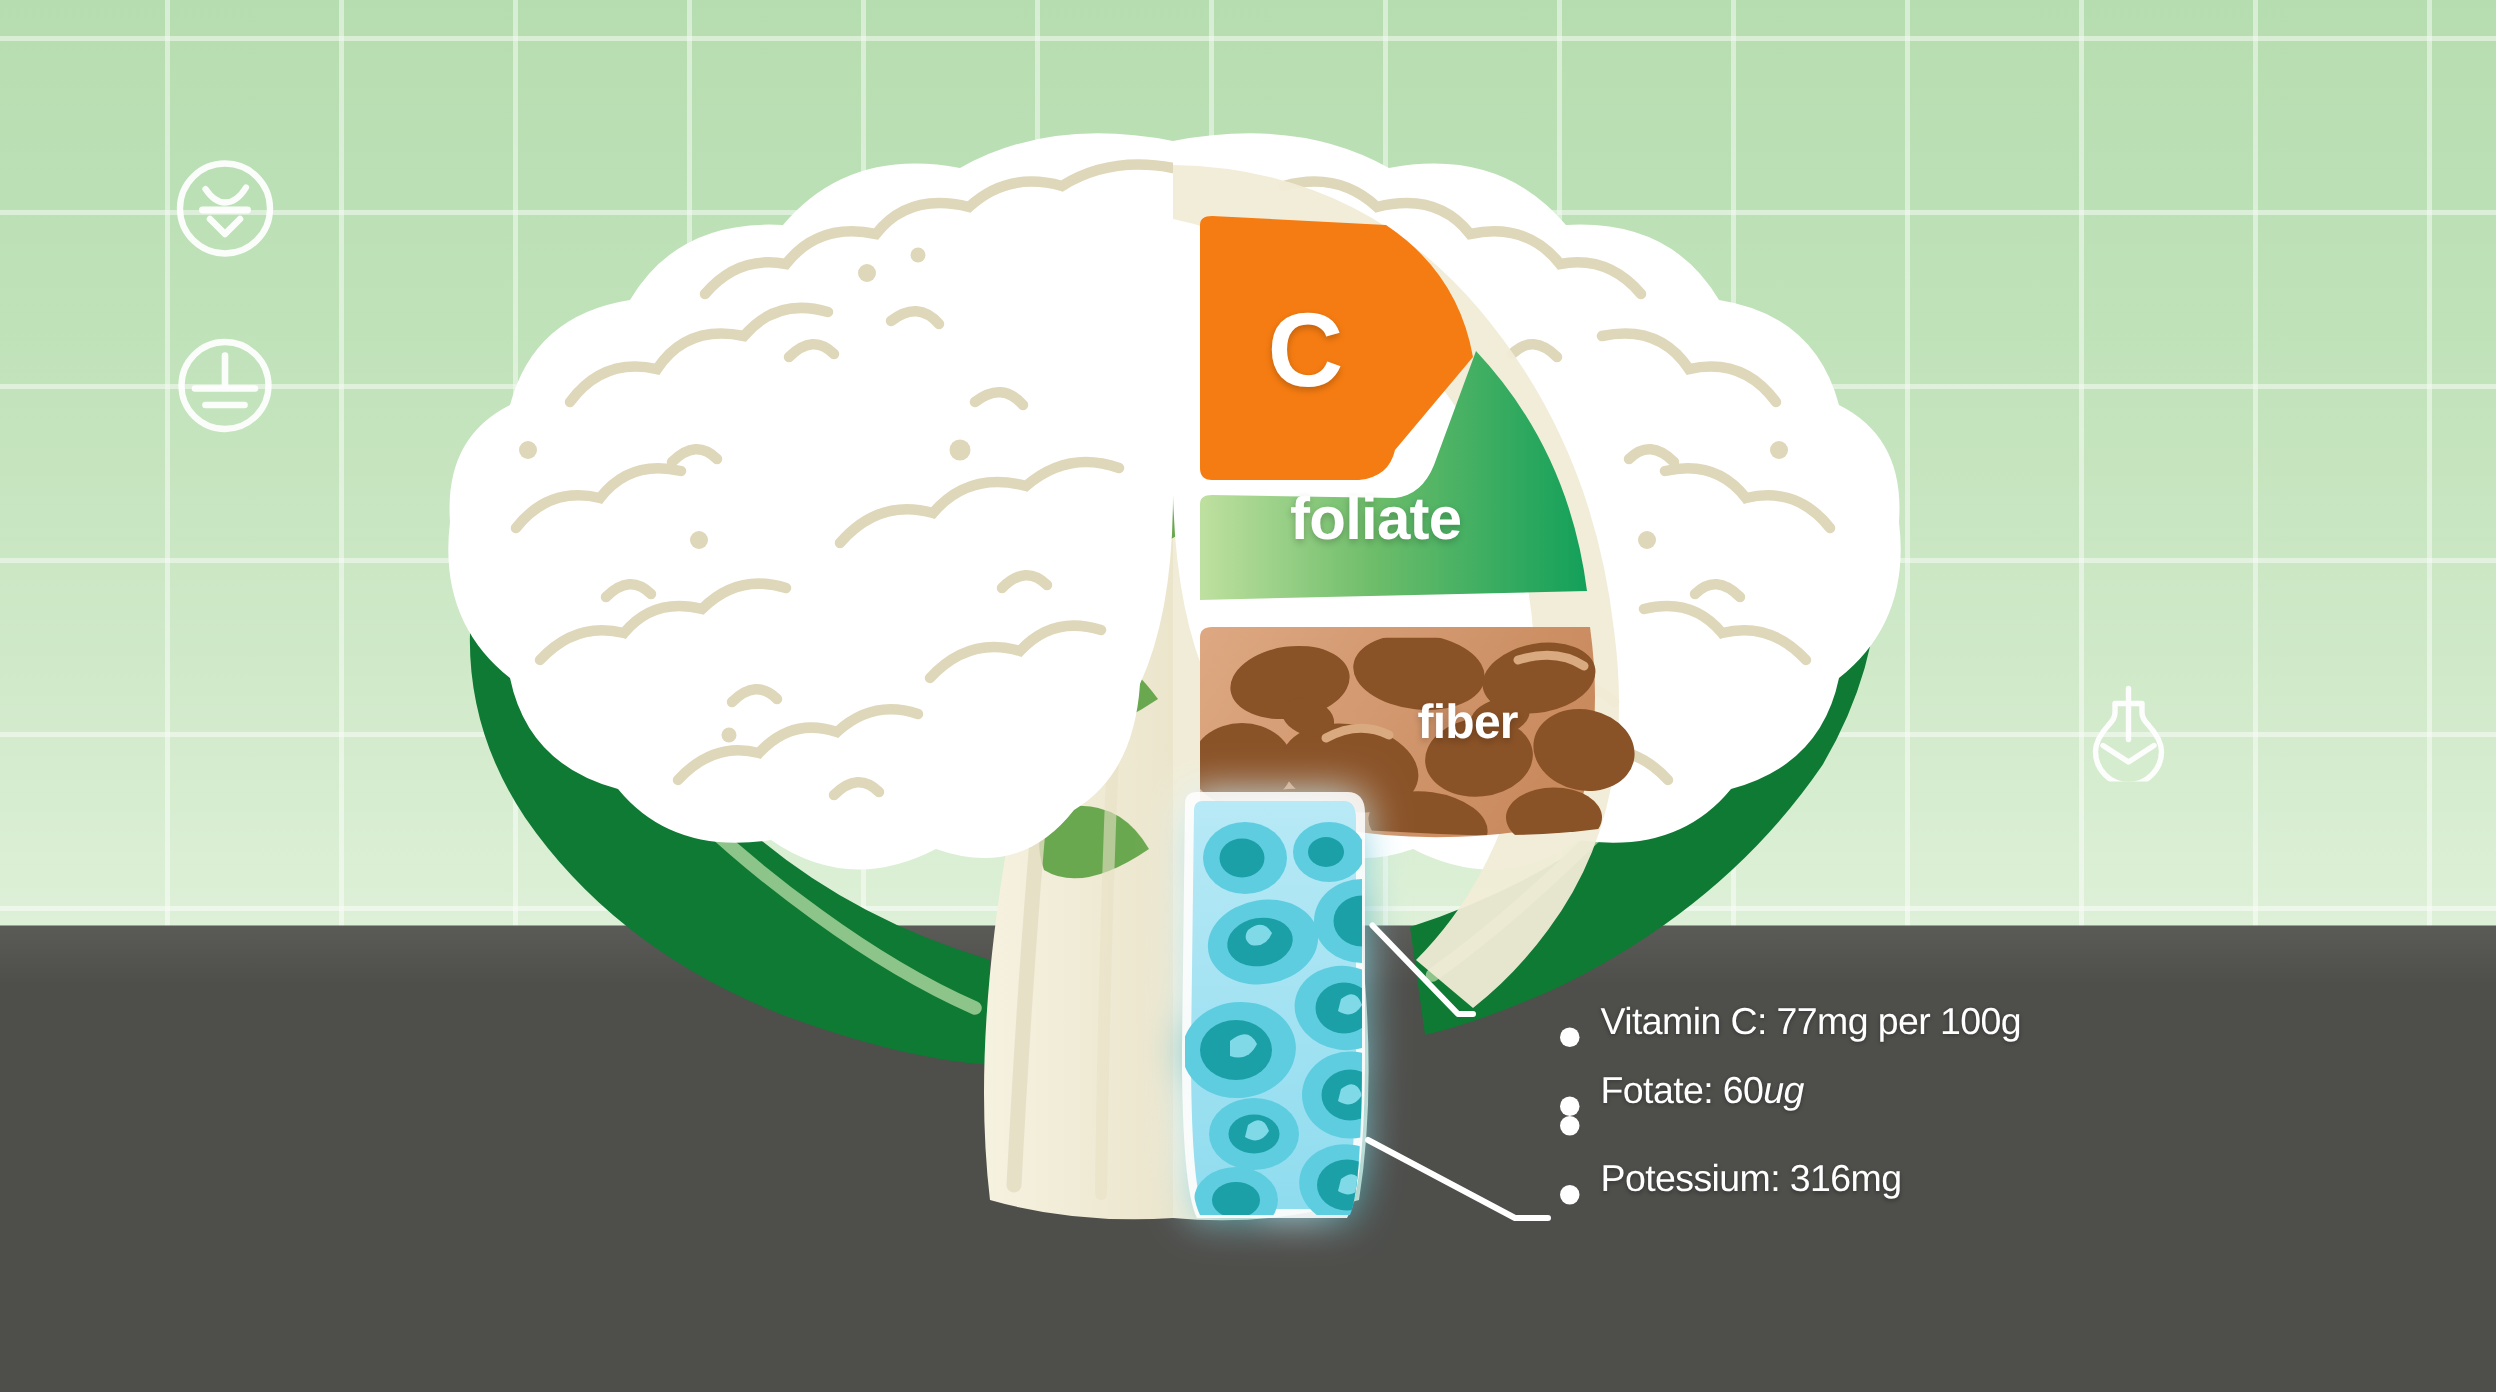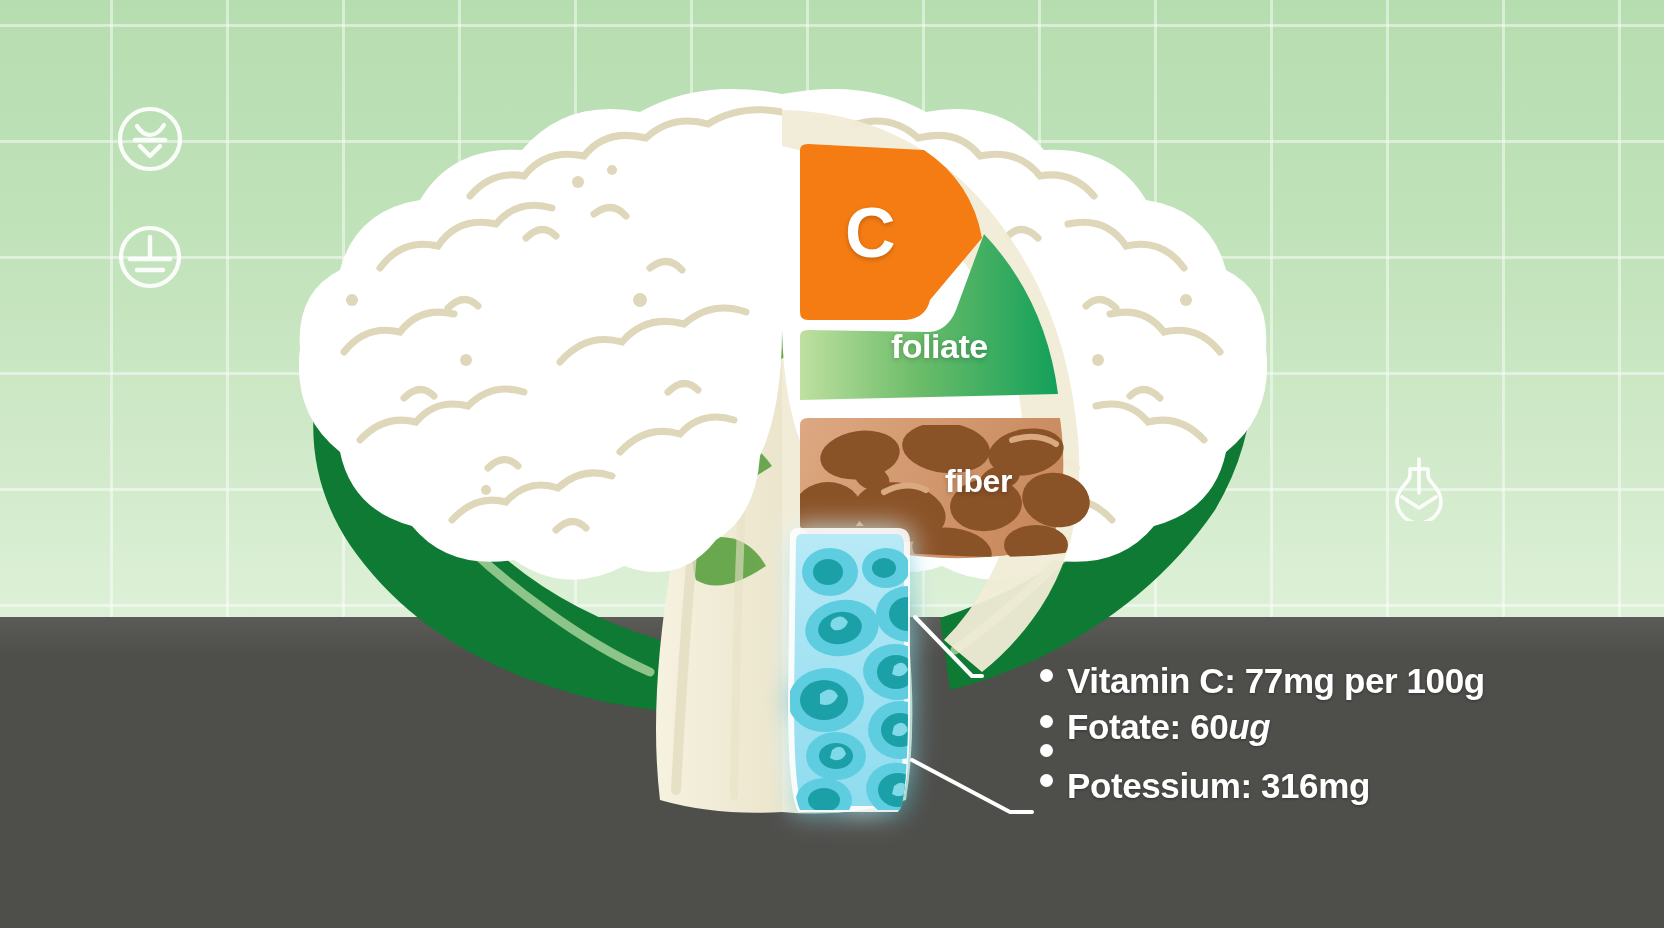--- a/index.html
+++ b/index.html
@@ -46,33 +46,33 @@
   .wlabel{
     position:absolute;
     color:#ffffff;
     font-weight:700;
     letter-spacing:-.5px;
     text-shadow:0 2px 5px rgba(0,0,0,.22);
     pointer-events:none;
     white-space:nowrap;
   }
   #label-c{left:845px;top:198px;font-size:70px;line-height:70px;}
-  #label-foliate{left:891px;top:322px;font-size:34px;line-height:48px;}
+  #label-foliate{left:860px;top:322px;font-size:40px;line-height:48px;}
   #label-fiber{left:945px;top:455px;font-size:32px;line-height:52px;}
 
   
   #callouts{
     position:absolute;left:1040px;top:658px;
     width:600px;
   }
   .callout-row{
-    display:flex;align-items:center;
+    display:flex;align-items:flex-end;
     color:#ffffff;
-    font-size:35px;
-    font-weight:700;
+    font-size:25px;
+    font-weight:400;
     line-height:46px;
     letter-spacing:-.4px;
     text-shadow:0 1px 3px rgba(0,0,0,.35);
     white-space:nowrap;
   }
   .bullet{
     display:inline-block;
     width:13px;height:13px;border-radius:50%;
     background:#ffffff;
     margin-right:14px;

